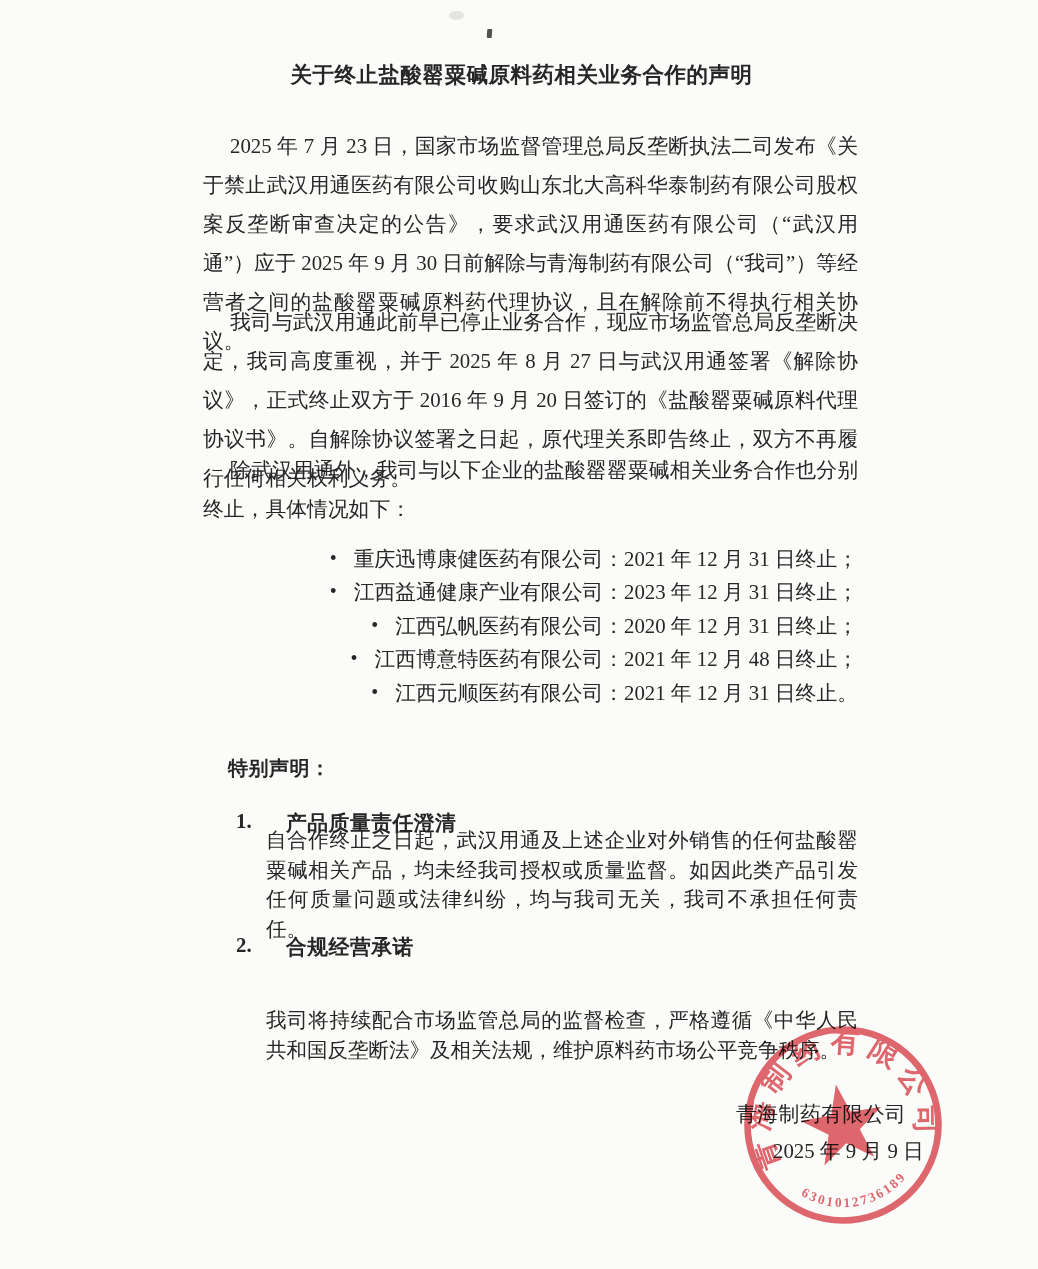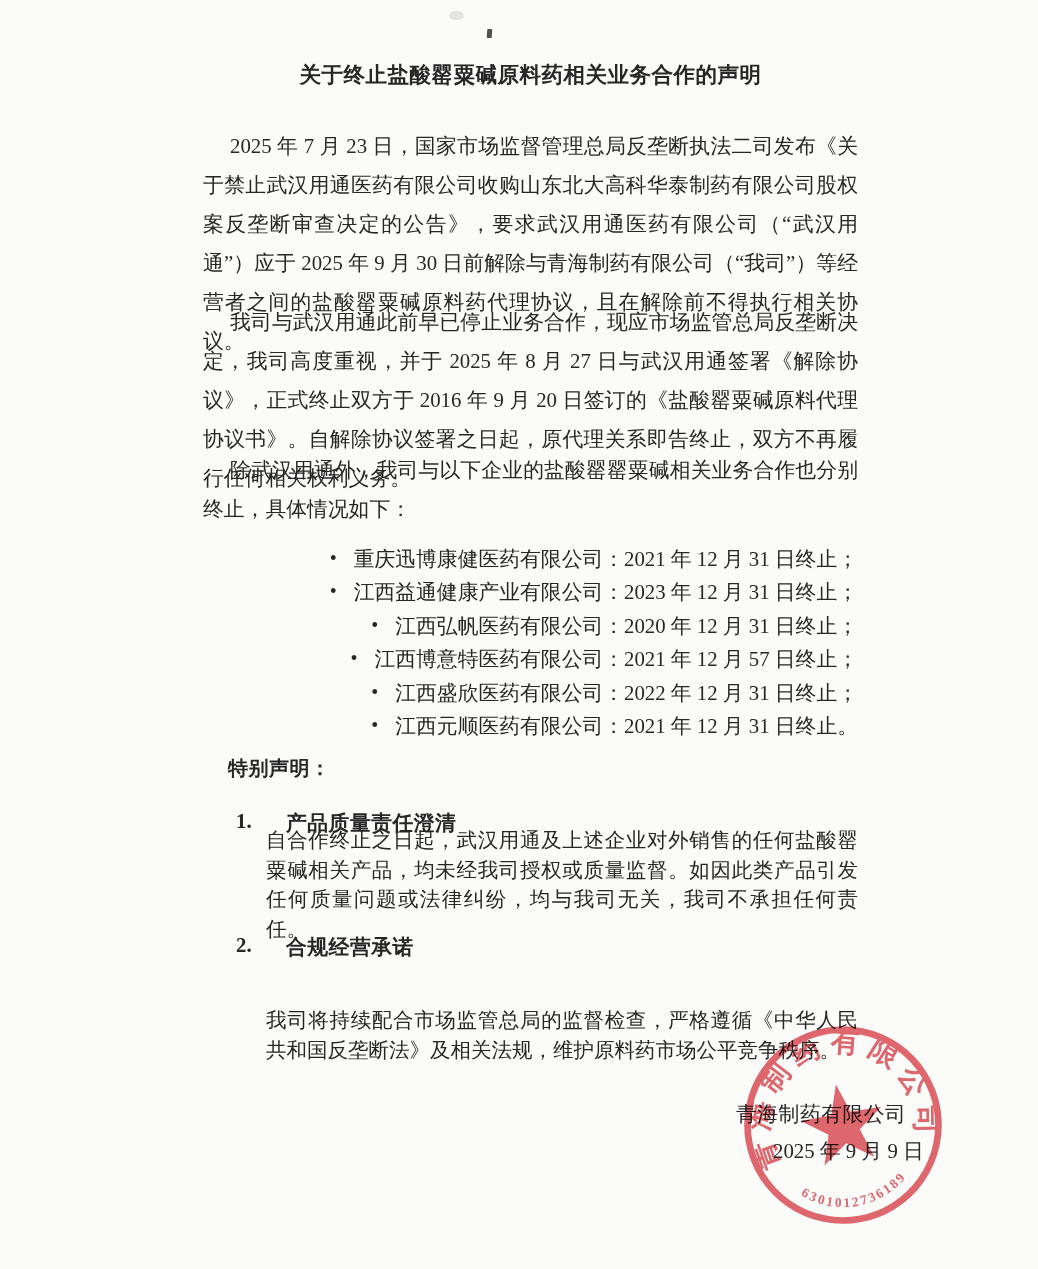--- a/index.html
+++ b/index.html
@@ -8,21 +8,21 @@
     background: #fbfbf9;
     font-family: "Liberation Serif", "DejaVu Serif", serif;
     color: #262626;
     position: relative;
     overflow: hidden;
   }
   .page { position: absolute; inset: 0; }
 
   .title {
     position: absolute;
-    left: 203px; top: 60px; width: 655px;
+    left: 194px; top: 60px; width: 655px;
     text-align: center;
     font-size: 21.5px; font-weight: bold;
     letter-spacing: 0.5px;
   }
 
   .para {
     position: absolute;
     left: 203px; width: 655px;
     font-size: 20.8px; line-height: 39px;
     text-align: justify;
@@ -132,25 +132,21 @@
     <li class="term-item">
       <span class="bullet-dot"></span>
       <span>江西益通健康产业有限公司：2023 年 12 月 31 日终止；</span>
     </li>
     <li class="term-item">
       <span class="bullet-dot"></span>
       <span>江西弘帆医药有限公司：2020 年 12 月 31 日终止；</span>
     </li>
     <li class="term-item">
       <span class="bullet-dot"></span>
-      <span>江西博意特医药有限公司：2021 年 12 月 57 日终止；</span>
-    </li>
-    <li class="term-item">
-      <span class="bullet-dot"></span>
-      <span>江西盛欣医药有限公司：2022 年 12 月 31 日终止；</span>
+      <span>江西博意特医药有限公司：2021 年 12 月 48 日终止；</span>
     </li>
     <li class="term-item">
       <span class="bullet-dot"></span>
       <span>江西元顺医药有限公司：2021 年 12 月 31 日终止。</span>
     </li>
   </ul>
 
   <div class="special-heading">特别声明：</div>
 
   <div class="special-item-head item-1-head">

